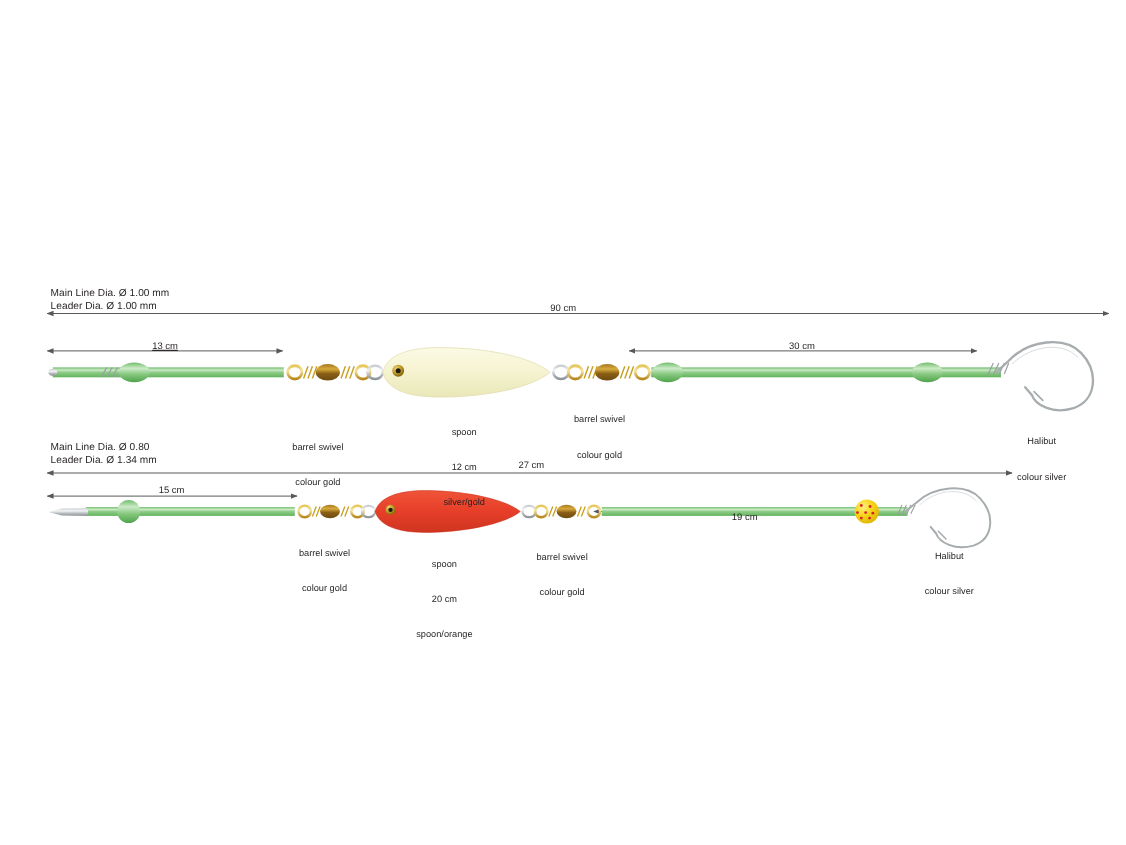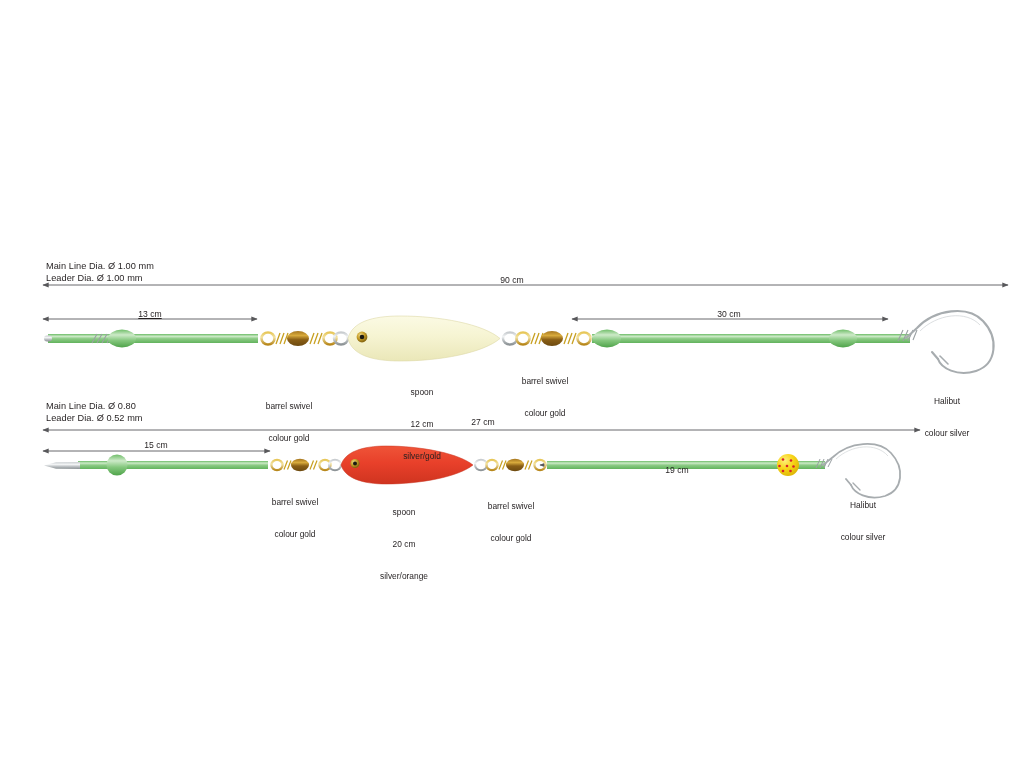--- a/index.html
+++ b/index.html
@@ -310,35 +310,35 @@
     <div>barrel swivel</div>
     <div>colour gold</div>
   </div>
 
   <div class="txt comp center-anchor" style="left:947px; top:358px;">
     <div>Halibut</div>
     <div>colour silver</div>
   </div>
 
   <div class="txt spec" style="left:46px; top:385px;">Main Line Dia. Ø 0.80</div>
-  <div class="txt spec" style="left:46px; top:397px;">Leader Dia. Ø 0.52 mm</div>
+  <div class="txt spec" style="left:46px; top:397px;">Leader Dia. Ø 1.34 mm</div>
 
   <div class="txt dim center-anchor" style="left:483px; top:401px;">27 cm</div>
   <div class="txt dim center-anchor" style="left:156px; top:424px;">15 cm</div>
   <div class="txt dim center-anchor" style="left:677px; top:449px;">19 cm</div>
 
   <div class="txt comp center-anchor" style="left:295px; top:459px;">
     <div>barrel swivel</div>
     <div>colour gold</div>
   </div>
 
   <div class="txt comp center-anchor" style="left:404px; top:469px;">
     <div>spoon</div>
     <div>20 cm</div>
-    <div>silver/orange</div>
+    <div>spoon/orange</div>
   </div>
 
   <div class="txt comp center-anchor" style="left:511px; top:463px;">
     <div>barrel swivel</div>
     <div>colour gold</div>
   </div>
 
   <div class="txt comp center-anchor" style="left:863px; top:462px;">
     <div>Halibut</div>
     <div>colour silver</div>

